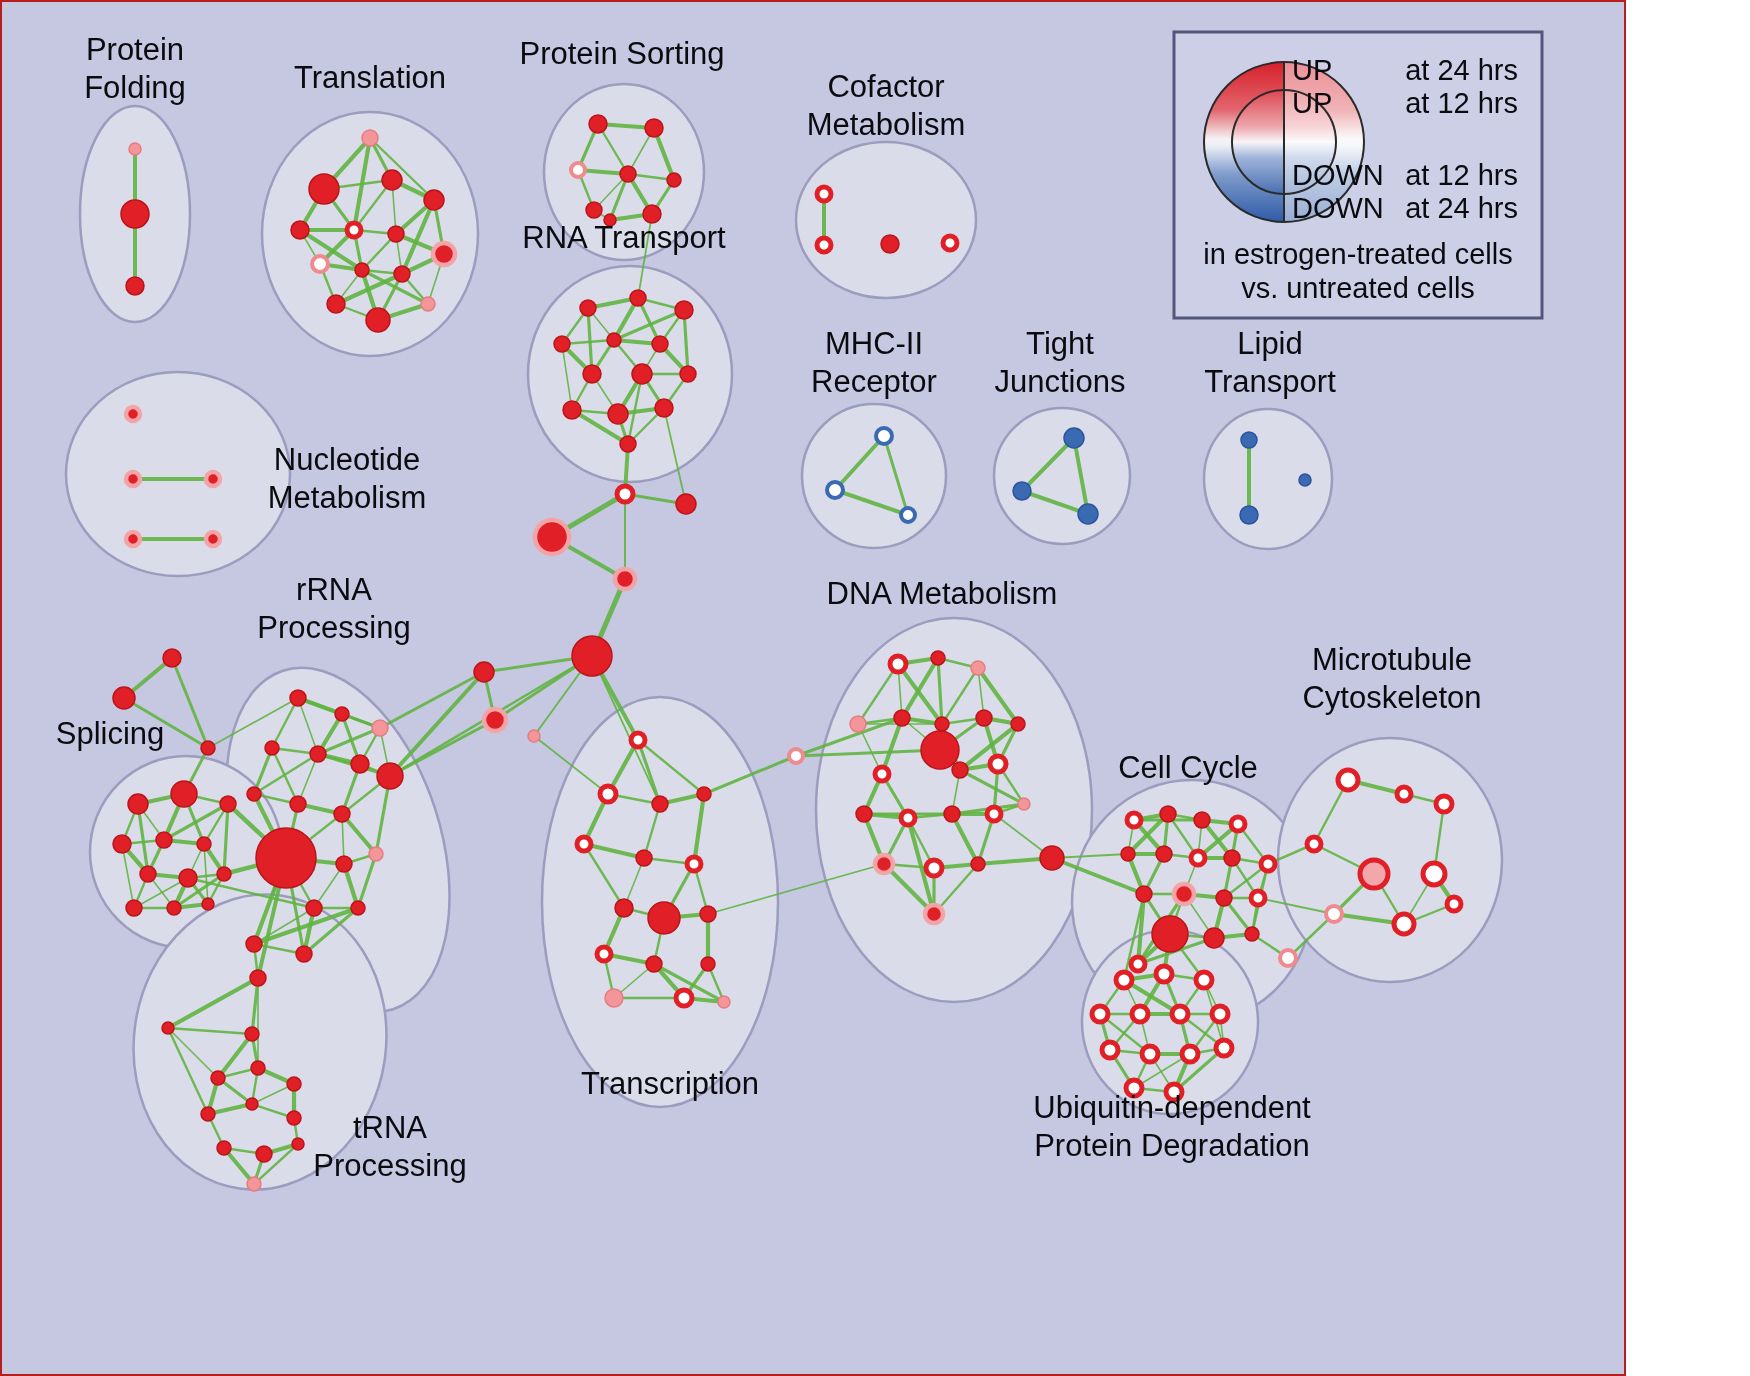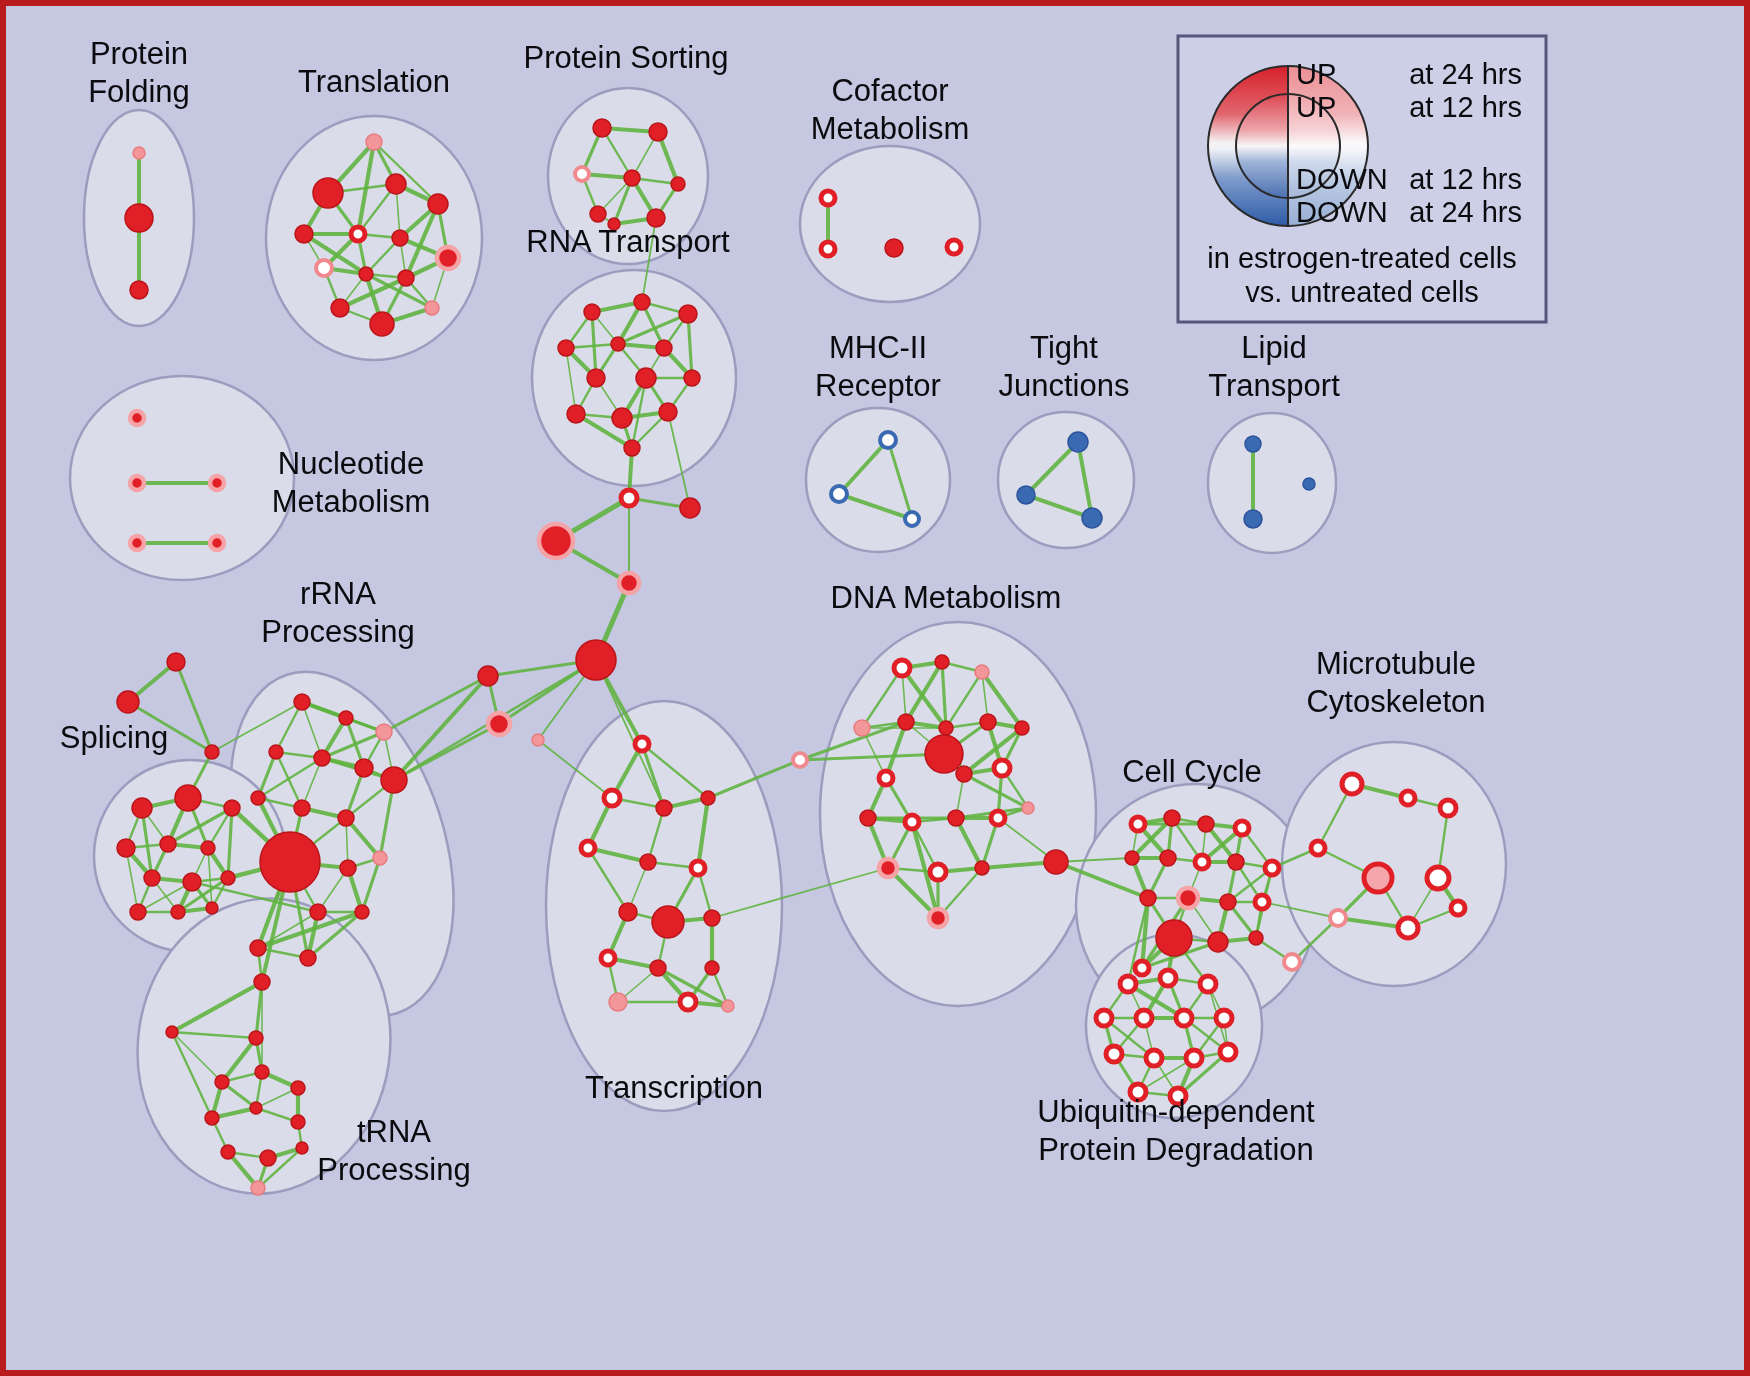--- a/index.html
+++ b/index.html
@@ -1,22 +1,22 @@
 <!DOCTYPE html>
 <html><head>
 <meta charset="utf-8">
 <title>Gene Network Figure</title>
 <style>
   html,body{margin:0;padding:0;}
   body{font-family:"Liberation Sans", sans-serif;}
   #stage{
     position:relative;
-    width:1750px;height:1376px;
+    width:1626px;height:1376px;
     background:#c6c7e1;
-    border:6px solid #b91c1c;
+    border:2px solid #b91c1c;
     box-sizing:border-box;
     overflow:hidden;
   }
   svg{display:block;}
   text{font-family:"Liberation Sans", sans-serif;}
   .cluster-label{fill:#0b0b0f;font-size:31px;}
   .legend-label{fill:#0b0b0f;font-size:29px;}
 </style>
 </head>
 <body>

